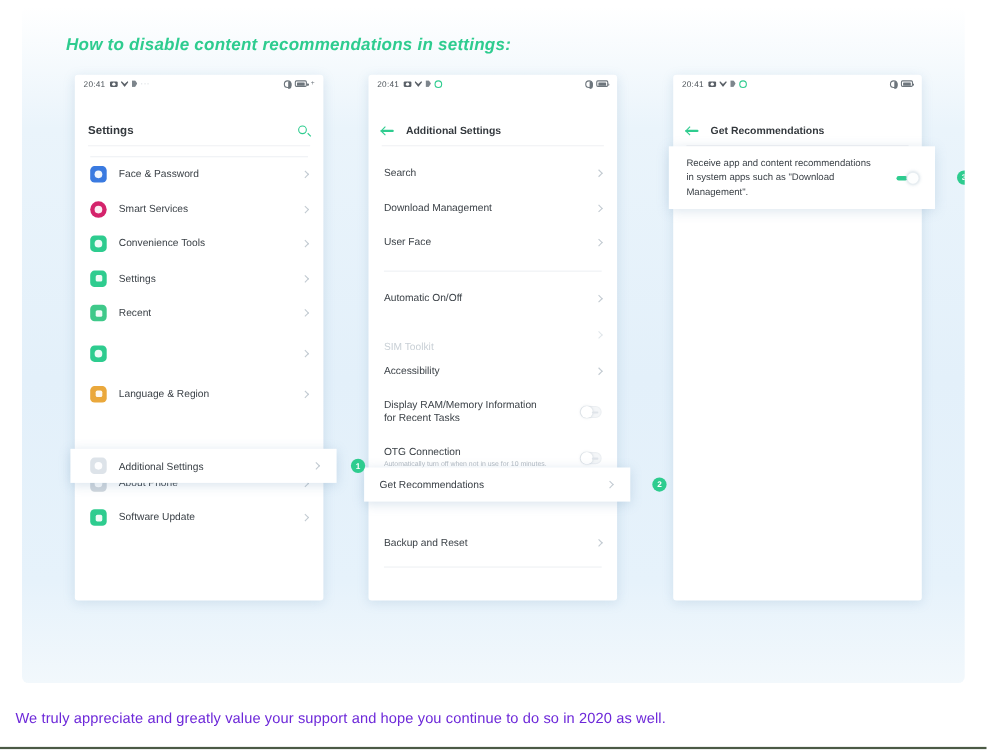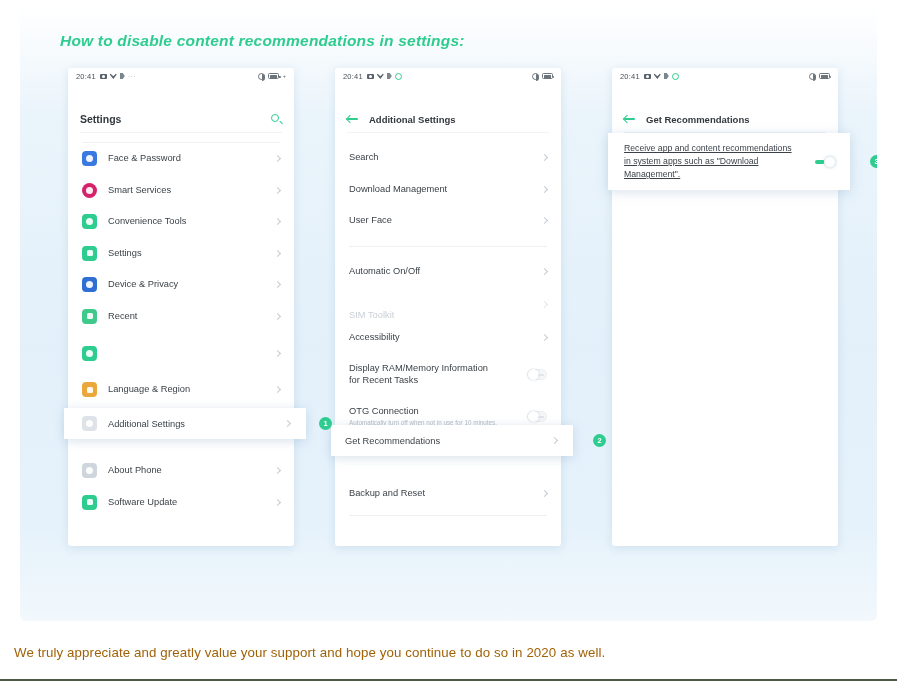--- a/index.html
+++ b/index.html
@@ -134,21 +134,21 @@
     background: #ffffff;
     box-shadow: 0 2px 11px rgba(110,150,185,.28);
     display:flex; align-items:center;
     z-index: 7;
   }
   .hl-1 { left: 44px;  top: 402px; width: 242px; height: 31px; padding: 0 16px 0 18px; }
   .hl-2 { left: 311px; top: 419px; width: 242px; height: 31px; padding: 0 16px 0 14px; }
   .hl-3 { left: 588px; top: 127px; width: 242px; height: 57px; padding: 0 14px 0 16px; }
 
   .hl-label { font-size: 9.3px; color:#3c4248; }
-  .hl-multi { font-size: 8.7px; color:#3c4248; line-height:1.46; max-width:168px;text-decoration:underline; }
+  .hl-multi { font-size: 8.7px; color:#3c4248; line-height:1.46; max-width:168px; }
 
   .toggle-on {
     margin-left:auto; width:21px;height:12px; position:relative; flex:0 0 auto;
   }
   .toggle-on i { position:absolute; left:0; top:4px; width:10px;height:4px;background:#2ecc8f;border-radius:2px;}
   .toggle-on b { position:absolute; right:0; top:0; width:12px;height:12px;border-radius:50%;
                  background:#fdfefe; border:1px solid #e7edf1; box-shadow:0 0 3px rgba(130,160,180,.4);}
 
   .badge {
     position:absolute; width:13px;height:13px;border-radius:50%;
@@ -160,21 +160,21 @@
   .badge-3 { left: 850px; top: 149px; }
 
   .caption {
     position:absolute; left:617px; top:566px; width:245px;
     font-size: 8.6px; line-height:1.62; color:#9aa7b2;
   }
 
   
   .footer-text {
     position:absolute; left:14px; top:645px;
-    font-size: 13.3px; color:#a16207; letter-spacing:.1px;
+    font-size: 13.3px; color:#6d28d9; letter-spacing:.1px;
   }
   .footer-rule { position:absolute; left:0; top:679px; width:897px; height:2px; background:#4b5a45; }
 </style>
 </head>
 <body>
 
 <div class="page">
 
   <div class="tutorial-card">
 
@@ -222,25 +222,20 @@
           <span class="chev"></span>
         </div>
         <div class="row">
           <span class="row-icon" style="background:#2ecc8f"></span>
           <span class="row-label">Convenience Tools</span>
           <span class="chev"></span>
         </div>
         <div class="row">
           <span class="row-icon sq" style="background:#2ecc8f"></span>
           <span class="row-label">Settings</span>
-          <span class="chev"></span>
-        </div>
-        <div class="row">
-          <span class="row-icon" style="background:#2f6fd4"></span>
-          <span class="row-label">Device &amp; Privacy</span>
           <span class="chev"></span>
         </div>
         <div class="row">
           <span class="row-icon sq" style="background:#3fc98a"></span>
           <span class="row-label">Recent</span>
           <span class="chev"></span>
         </div>
         <div class="row tall">
           <span class="row-icon" style="background:#2ecc8f"></span>
           <span class="chev"></span>

